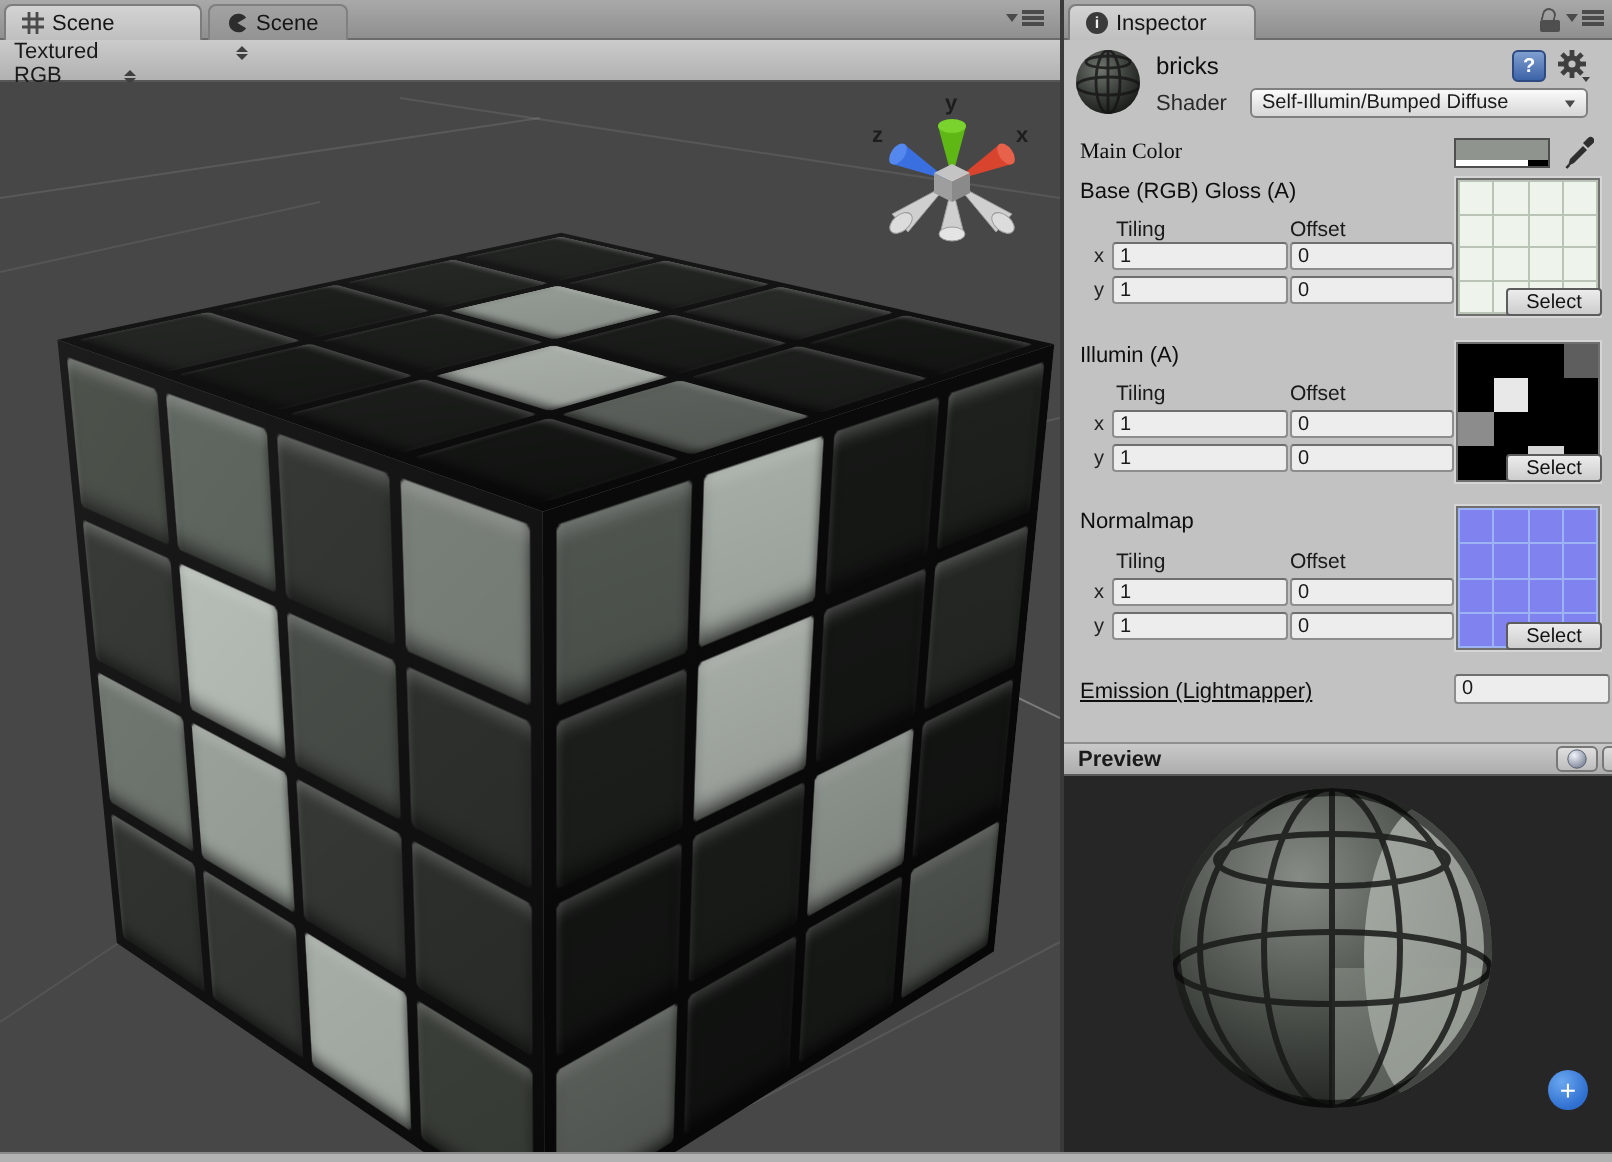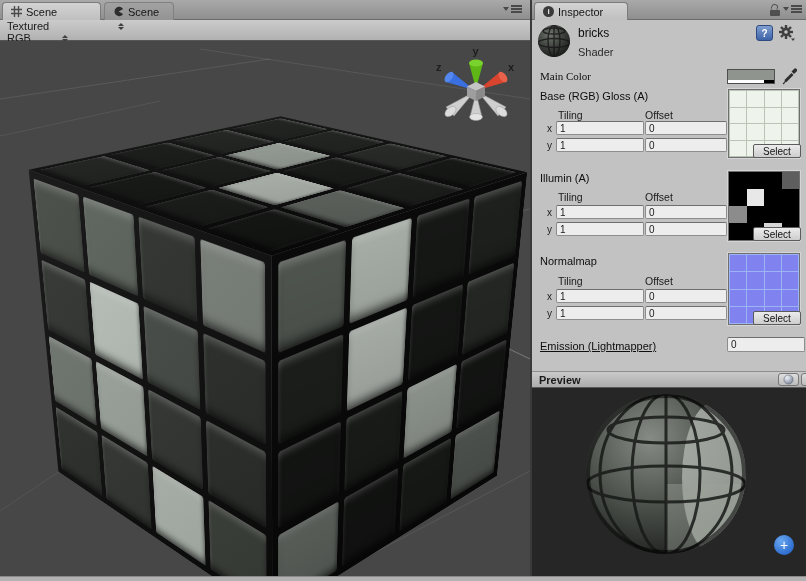--- a/index.html
+++ b/index.html
@@ -336,20 +336,24 @@
       <circle cx="18" cy="18" r="16" fill="url(#mg)"></circle>
       <g clip-path="url(#mc)" stroke="#141414" stroke-width="1.4" fill="none" opacity="0.8">
         <ellipse cx="18" cy="18" rx="6" ry="15.8"></ellipse>
           <line x1="18" y1="2" x2="18" y2="34"></line>
         <ellipse cx="18" cy="20" rx="15.8" ry="4.5"></ellipse>
           <ellipse cx="18" cy="8" rx="11" ry="3"></ellipse>
       </g>
     </svg>
     <span class="mat-name">bricks</span>
     <span class="shader-word">Shader</span>
+    <div class="shader-drop">
+      <span>Self-Illumin/Bumped Diffuse</span>
+      <span class="caret-down"></span>
+    </div>
     <div class="help-btn">?</div>
     <svg style="position:absolute;left:246px;top:24px;" width="18" height="18" viewBox="0 0 18 18">
       <g fill="#3f3f3f">
         <circle cx="8" cy="8" r="4.4"></circle>
         <g stroke="#3f3f3f" stroke-width="2.4">
           <line x1="8" y1="1" x2="8" y2="4"></line>
             <line x1="8" y1="12" x2="8" y2="15"></line>
           <line x1="1" y1="8" x2="4" y2="8"></line>
             <line x1="12" y1="8" x2="15" y2="8"></line>
           <line x1="3" y1="3" x2="5.2" y2="5.2"></line>

